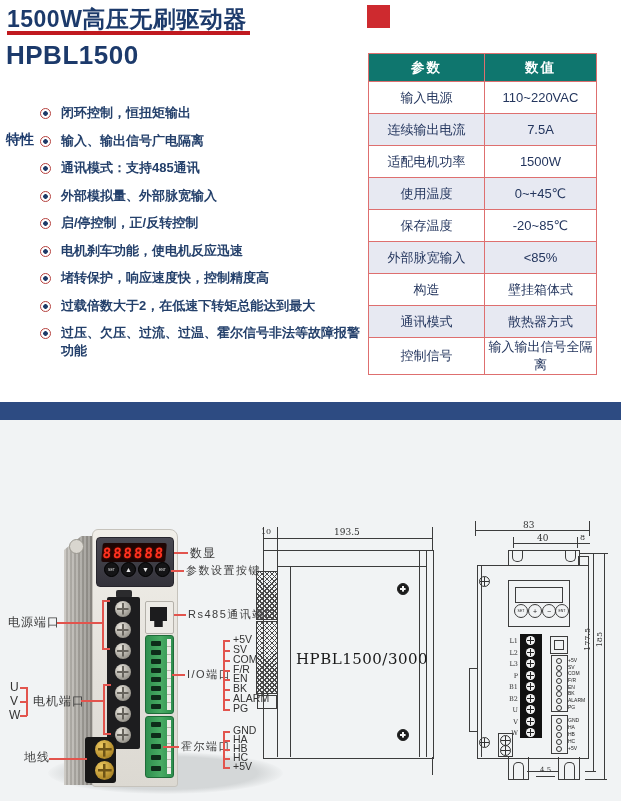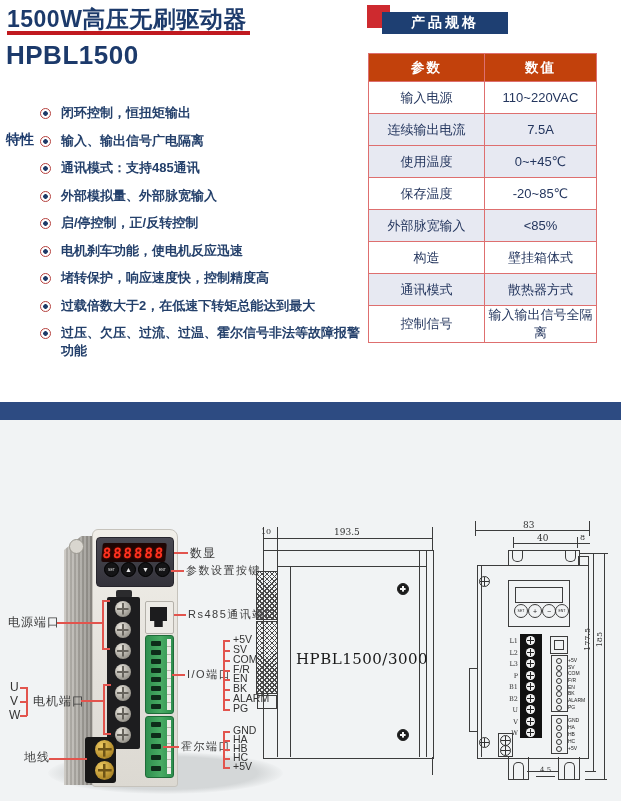--- a/index.html
+++ b/index.html
@@ -14,21 +14,21 @@
   .tag{left:382px;top:12px;width:126px;height:22px;background:#1e3f72;color:#fff;
        font-size:14px;font-weight:bold;letter-spacing:3px;display:flex;align-items:center;justify-content:center;}
   .feat-label{left:6px;top:107px;font-size:14px;font-weight:bold;color:#1c3a6b;margin-top:24px;}
   .features{left:40px;top:104px;width:322px;list-style:none;margin:0;padding:0;}
   .features li{display:flex;margin-bottom:9.5px;color:#24406b;font-size:13px;line-height:18px;font-weight:bold;}
   .bullet{flex:0 0 9px;width:9px;height:9px;margin:4px 10px 0 0;border:1.5px solid #b5413e;border-radius:50%;
           background:radial-gradient(circle,#1e3a68 0 2px,transparent 2.6px);}
   
   .spec{left:368px;top:53px;border-collapse:collapse;}
   .spec th,.spec td{border:1px solid #de6f6f;text-align:center;padding:0;}
-  .spec th{background:#c2410c;color:#fff;font-size:13.5px;font-weight:bold;letter-spacing:2px;height:27px;font-family:Liberation Serif, serif;}
+  .spec th{background:#0f766e;color:#fff;font-size:13.5px;font-weight:bold;letter-spacing:2px;height:27px;font-family:Liberation Serif, serif;}
   .spec td{color:#24365e;font-size:13px;height:31px;}
   .spec td:first-child,.spec th:first-child{width:115px;}
   .spec td:last-child,.spec th:last-child{width:111px;}
   .spec tr.alt td{background:#e7e9f2;}
   .divider{left:0;top:402px;width:621px;height:18px;background:#2d4b82;}
   .bottom{left:0;top:420px;width:621px;height:381px;background:#f1f3f4;}
   
   .rlh{position:absolute;height:1.5px;background:#e2544d;}
   .rlv{position:absolute;width:1.5px;background:#e2544d;}
   .lbl{position:absolute;color:#3c3c3c;font-size:12px;line-height:1;letter-spacing:1px;white-space:nowrap;}
@@ -104,21 +104,20 @@
 </style>
 </head>
 <body>
 
 <div class="page">
 
   <div class="abs title">1500W高压无刷驱动器</div>
   <div class="abs title-underline"></div>
   <div class="abs model">HPBL1500</div>
   <div class="abs tag-red"></div>
-  <div class="abs tag">产品规格</div>
 
   <div class="abs feat-label">特性</div>
   <ul class="abs features">
     <li>
         <span class="bullet"></span>
         <span>闭环控制，恒扭矩输出</span>
       </li>
     <li>
         <span class="bullet"></span>
         <span>输入、输出信号广电隔离</span>
@@ -161,20 +160,24 @@
       </tr>
     </thead>
     <tbody>
       <tr>
           <td>输入电源</td>
           <td>110~220VAC</td>
         </tr>
       <tr class="alt">
           <td>连续输出电流</td>
           <td>7.5A</td>
+        </tr>
+      <tr>
+          <td>适配电机功率</td>
+          <td>1500W</td>
         </tr>
       <tr class="alt">
           <td>使用温度</td>
           <td>0~+45℃</td>
         </tr>
       <tr>
           <td>保存温度</td>
           <td>-20~85℃</td>
         </tr>
       <tr class="alt">

